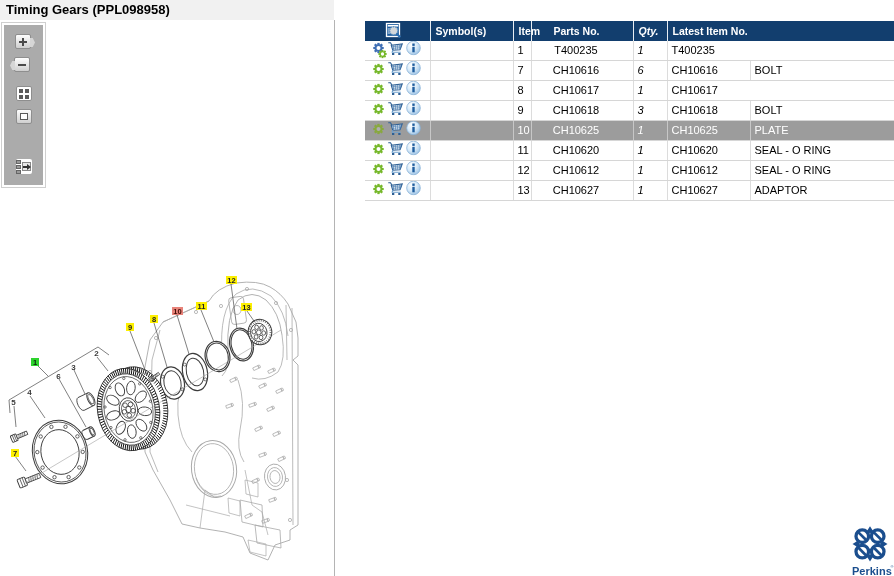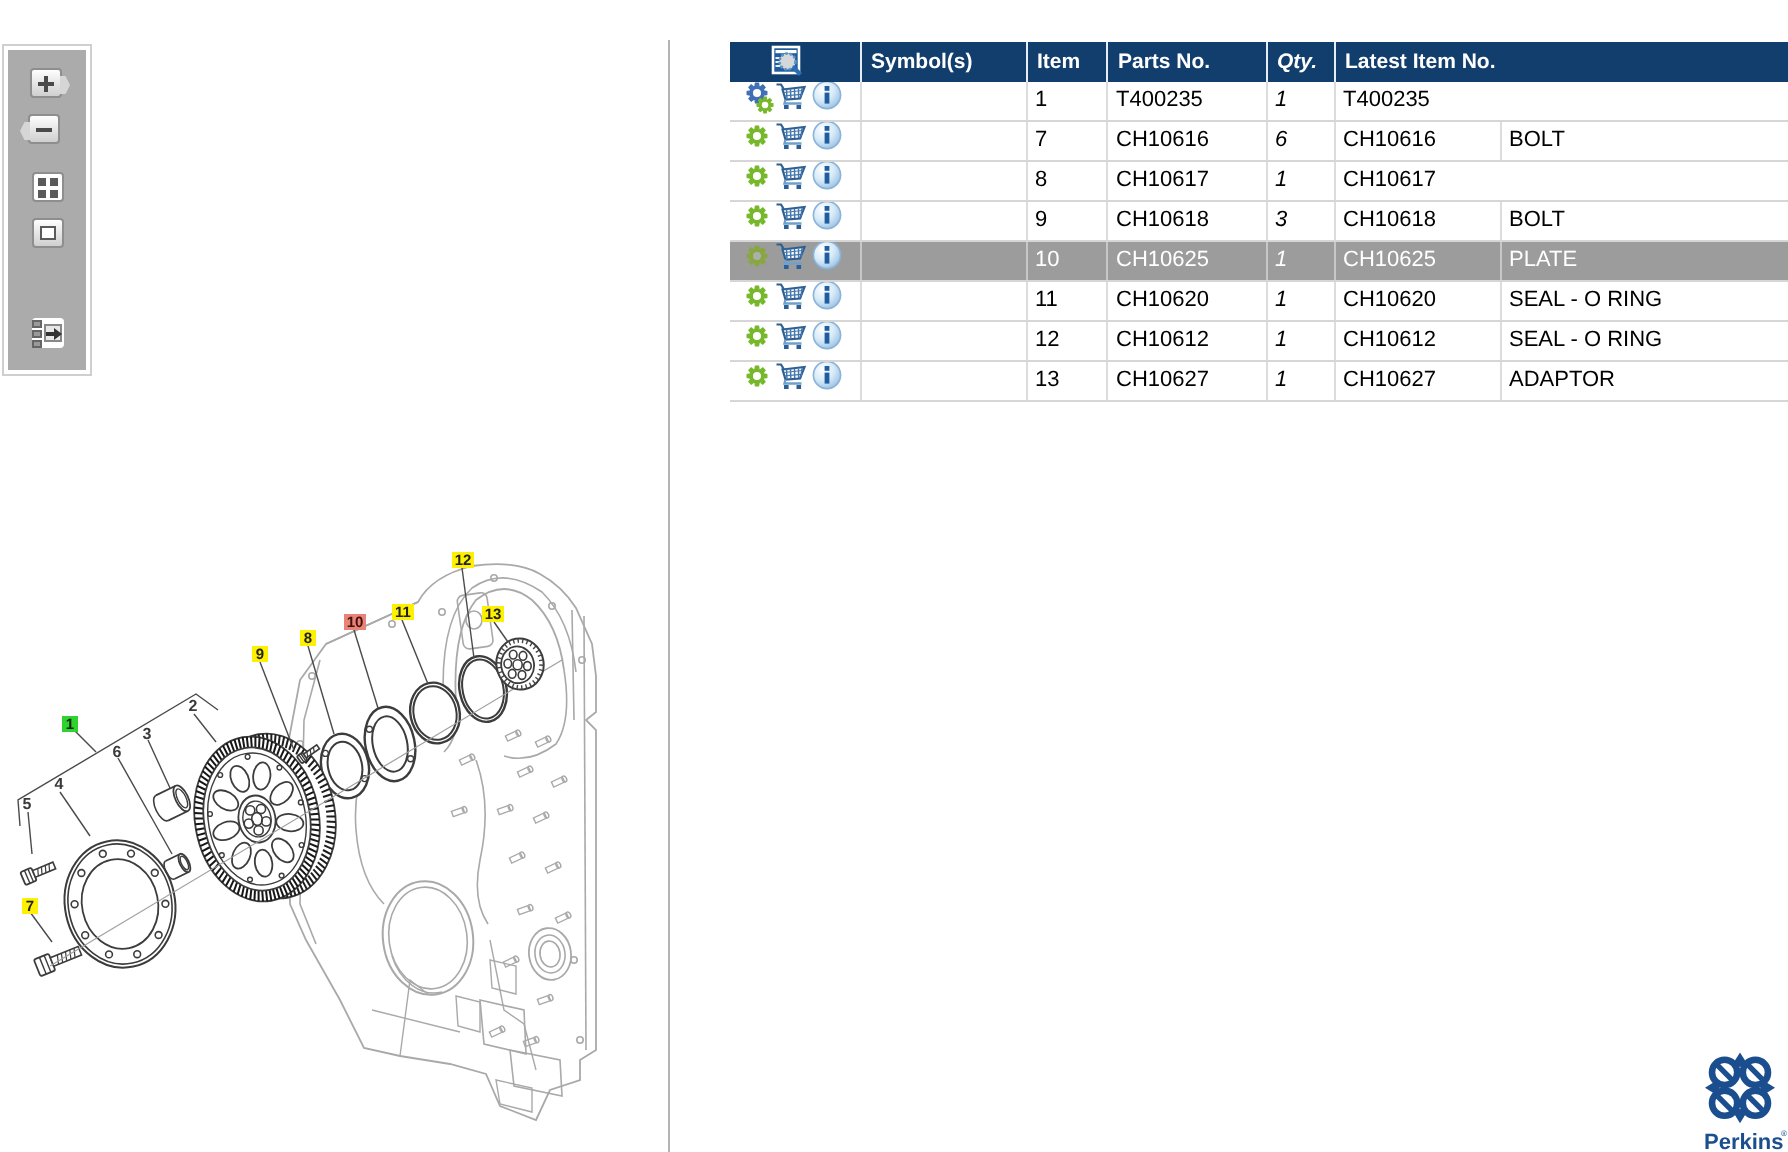--- a/index.html
+++ b/index.html
@@ -19,33 +19,36 @@
 #thead .c { position:absolute; top:0; height:20px; color:#fff; font-size:10.5px; font-weight:bold; line-height:20px; padding-left:5px; border-left:1px solid #e7edf3; }
 #thead .c0 { border-left:none; }
 .row { position:relative; height:20px; background:#fff; border-bottom:1px solid #d6d6d6; }
 .row .c { position:absolute; top:0; height:19px; font-size:11px; color:#000; line-height:19px; padding-left:4px; border-left:1px solid #dcdcdc; white-space:nowrap; overflow:hidden; }
 .row .c0 { border-left:none; padding-left:0; }
 .row.hl { background:#9c9c9c; }
 .row.hl .c { color:#fff; border-left-color:#c7c7c7; }
 .c0{left:0.0px;width:64.5px;}
 .c1{left:64.5px;width:83.0px;}
 .c2{left:147.5px;width:35.0px;}
-.c3{left:188px;width:85.0px;}
+.c3{left:166px;width:85.0px;text-align:center;}
 .c4{left:267.5px;width:34.0px;font-style:italic;}
 .c5{left:301.5px;width:83.0px;}
 .c6{left:384.5px;width:173.5px;}
 
 .ic { position:absolute; top:50%; transform:translateY(-50%); }
 .ic-g { left:8px; }
 .ic-c { left:22px; }
 .ic-i { left:41px; }
 #hdricon { position:absolute; left:20px; top:1px; }
 </style></head>
 <body>
 <div id="page">
+<div id="titlebar">
+      <div class="t">Timing Gears (PPL098958)</div>
+    </div>
 <div id="topright"></div>
 <div id="vdiv"></div>
 <svg id="drawing" viewBox="0 0 335 576" width="335" height="576">
       <path d="M 209,301 Q 216,288 236,283 Q 258,280 270,287 Q 281,293 288,304 L 296,322 L 298,338 L 298,356 L 293,360 L 298,365 L 298,525 L 290,530 L 290,540 L 275,545 L 268,560 L 250,553 L 243,537 L 225,532 L 200,528 L 182,524 L 170,500 L 153,470 L 145,452 L 144,372 L 150,340 L 163,322 Z" fill="none" stroke="#a9a9a9" stroke-width="0.9"></path>
       <path d="M 292,308 L 293,525" stroke="#a9a9a9" stroke-width="0.8" fill="none"></path>
       <path d="M 286,305 L 287,360" stroke="#a9a9a9" stroke-width="0.8" fill="none"></path>
       <path d="M 228,352 Q 226,315 238,300 Q 252,289 266,300 Q 279,312 282,335" fill="none" stroke="#a9a9a9" stroke-width="0.9"></path>
       <path d="M 222,355 Q 219,310 236,294 Q 252,283 271,296 Q 285,310 288,336" fill="none" stroke="#a9a9a9" stroke-width="0.8"></path>
       <path d="M 282,335 Q 286,360 278,372 Q 265,382 252,378" fill="none" stroke="#a9a9a9" stroke-width="0.8"></path>
       <path d="M 228,352 Q 230,368 222,376" fill="none" stroke="#a9a9a9" stroke-width="0.8"></path>

